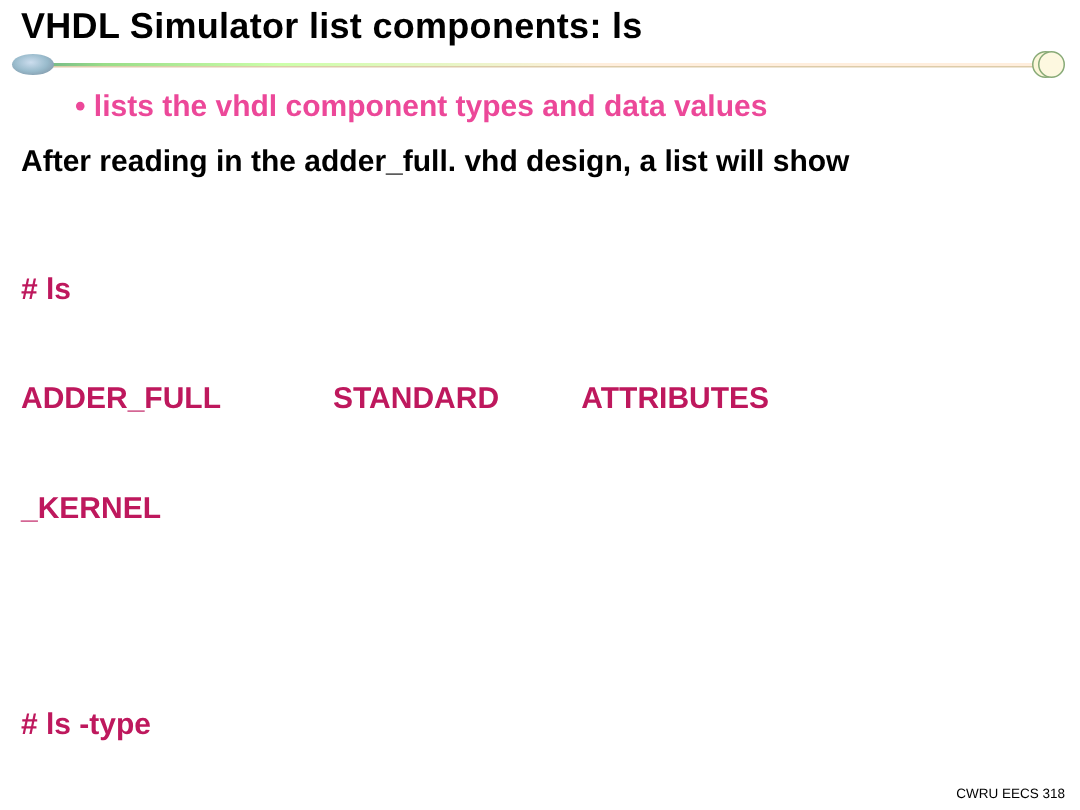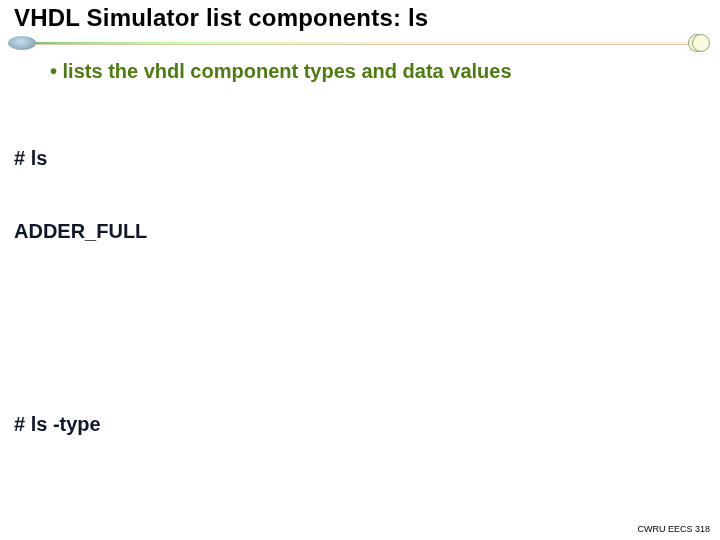--- a/index.html
+++ b/index.html
@@ -70,33 +70,33 @@
   }
   .cmd {
     font-size: 20px;
     font-weight: bold;
     color: #000;
     margin: 8px 0 10px 0;
   }
   .bullet {
     font-size: 20px;
     font-weight: bold;
-    color: #4d7c0f;
+    color: #ec4899;
     margin: 0 0 14px 36px;
   }
   .after {
     font-size: 20px;
     font-weight: bold;
     color: #000;
     margin: 6px 0 12px 0;
   }
   .block {
     font-size: 20px;
     font-weight: bold;
-    color: #0f172a;
+    color: #be185d;
     line-height: 1.22;
     margin-bottom: 22px;
     white-space: pre;
   }
   .row {
     display: flex;
   }
   .c1 { width: 208px; flex: 0 0 208px; }
   .c2 { flex: 1; }
   .footer {
@@ -119,27 +119,30 @@
     <div class="rule-blob"></div>
     <div class="rule-cap">
       <div class="disc"></div>
       <div class="disc front"></div>
     </div>
   </div>
 
 
   <div class="bullet">• lists the vhdl component types and data values</div>
 
+  <div class="after">After reading in the adder_full. vhd design, a list will show</div>
 
   <div class="block">
     <div># ls</div>
     <div class="row">
       <span class="c1">ADDER_FULL</span>
+      <span class="c2">STANDARD          ATTRIBUTES</span>
     </div>
     <div class="row">
+      <span class="c2">_KERNEL</span>
     </div>
   </div>
 
   <div class="block" style="margin-bottom:0">
     <div># ls -type</div>
     
     
     
     
     

